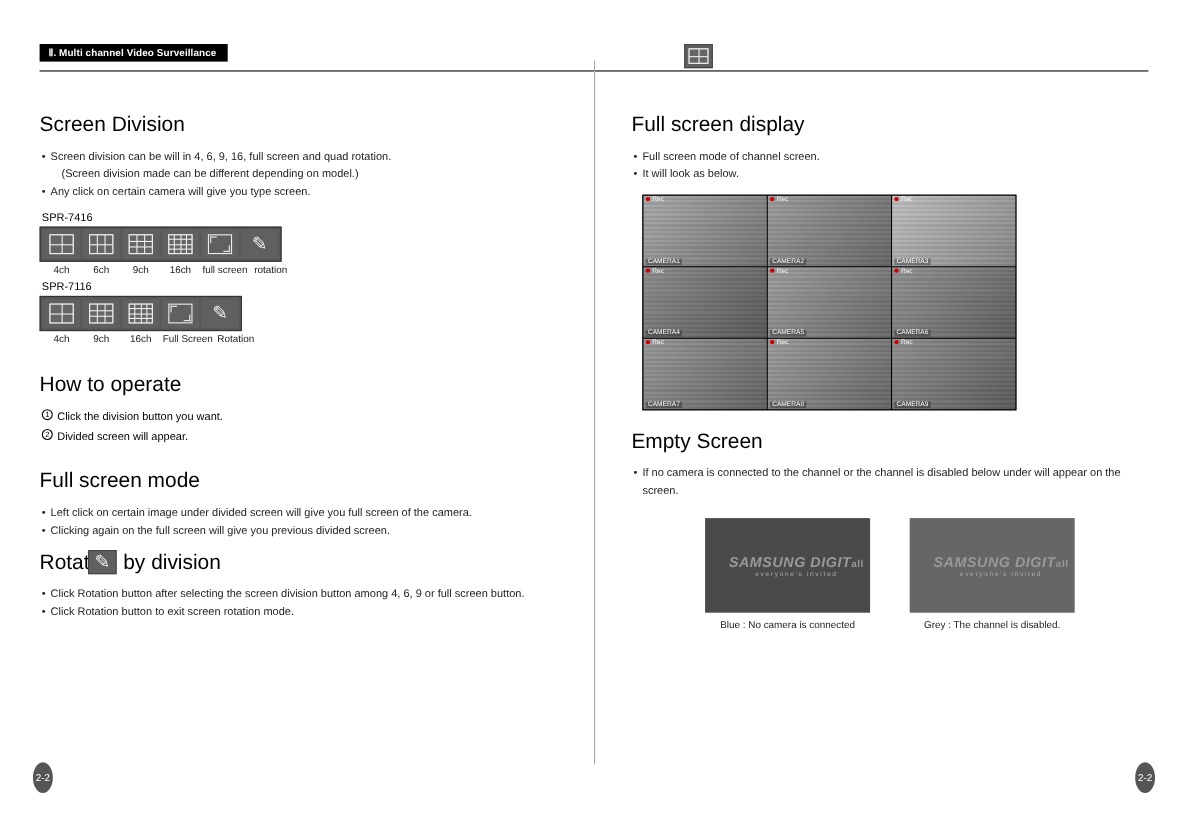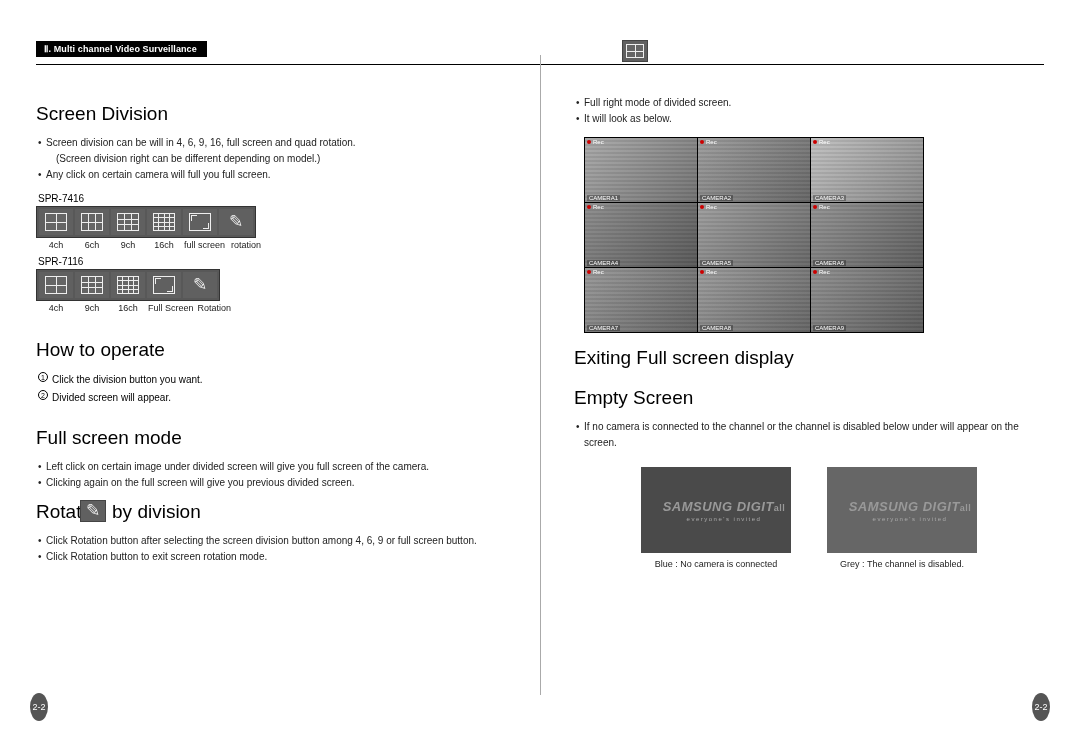--- a/index.html
+++ b/index.html
@@ -225,23 +225,23 @@
 
   <div class="cols">
     <div class="divider"></div>
 
     <div class="col left">
 
       <h2>Screen Division</h2>
       <ul class="bullets">
         <li>
           <span>Screen division can be will in 4, 6, 9, 16, full screen and quad rotation.</span><br>
-          <span class="sub-note">(Screen division right can be different depending on model.)</span>
+          <span class="sub-note">(Screen division made can be different depending on model.)</span>
         </li>
-        <li>Any click on certain camera will full you full screen.</li>
+        <li>Any click on certain camera will give you type screen.</li>
       </ul>
 
       <div class="model-label">SPR-7416</div>
       <div class="button-row">
         <div class="mode-btn">
             <div class="g g4">
               <div></div>
               <div></div>
               <div></div>
               <div></div>
@@ -378,22 +378,23 @@
 
       <h2 style="">Rotation by division</h2>
       <ul class="bullets">
         <li>Click Rotation button after selecting the screen division button among 4, 6, 9 or full screen button.</li>
         <li>Click Rotation button to exit screen rotation mode.</li>
       </ul>
     </div>
 
     <div class="col right">
 
+      <h2>Full screen display</h2>
       <ul class="bullets">
-        <li>Full right mode of divided screen.</li>
+        <li>Full screen mode of channel screen.</li>
         <li>It will look as below.</li>
       </ul>
 
       <div class="cam-grid">
         <div class="cam">
             <span class="rec">Rec</span>
             <span class="tag">CAMERA1</span>
           </div>
         <div class="cam">
             <span class="rec">Rec</span>
@@ -422,21 +423,20 @@
         <div class="cam">
             <span class="rec">Rec</span>
             <span class="tag">CAMERA8</span>
           </div>
         <div class="cam">
             <span class="rec">Rec</span>
             <span class="tag">CAMERA9</span>
           </div>
       </div>
 
-      <h2>Exiting Full screen display</h2>
 
       <h2 style="margin-top:18px;">Empty Screen</h2>
       <ul class="bullets">
         <li>If no camera is connected to the channel or the channel is disabled below under will appear on the screen.</li>
       </ul>
 
       <div class="logo-row">
         <div class="logo-card blue">
           <div class="brand"><span>SAMSUNG DIGIT</span><span class="small">all</span></div>
           <div class="tag">everyone's invited</div>

